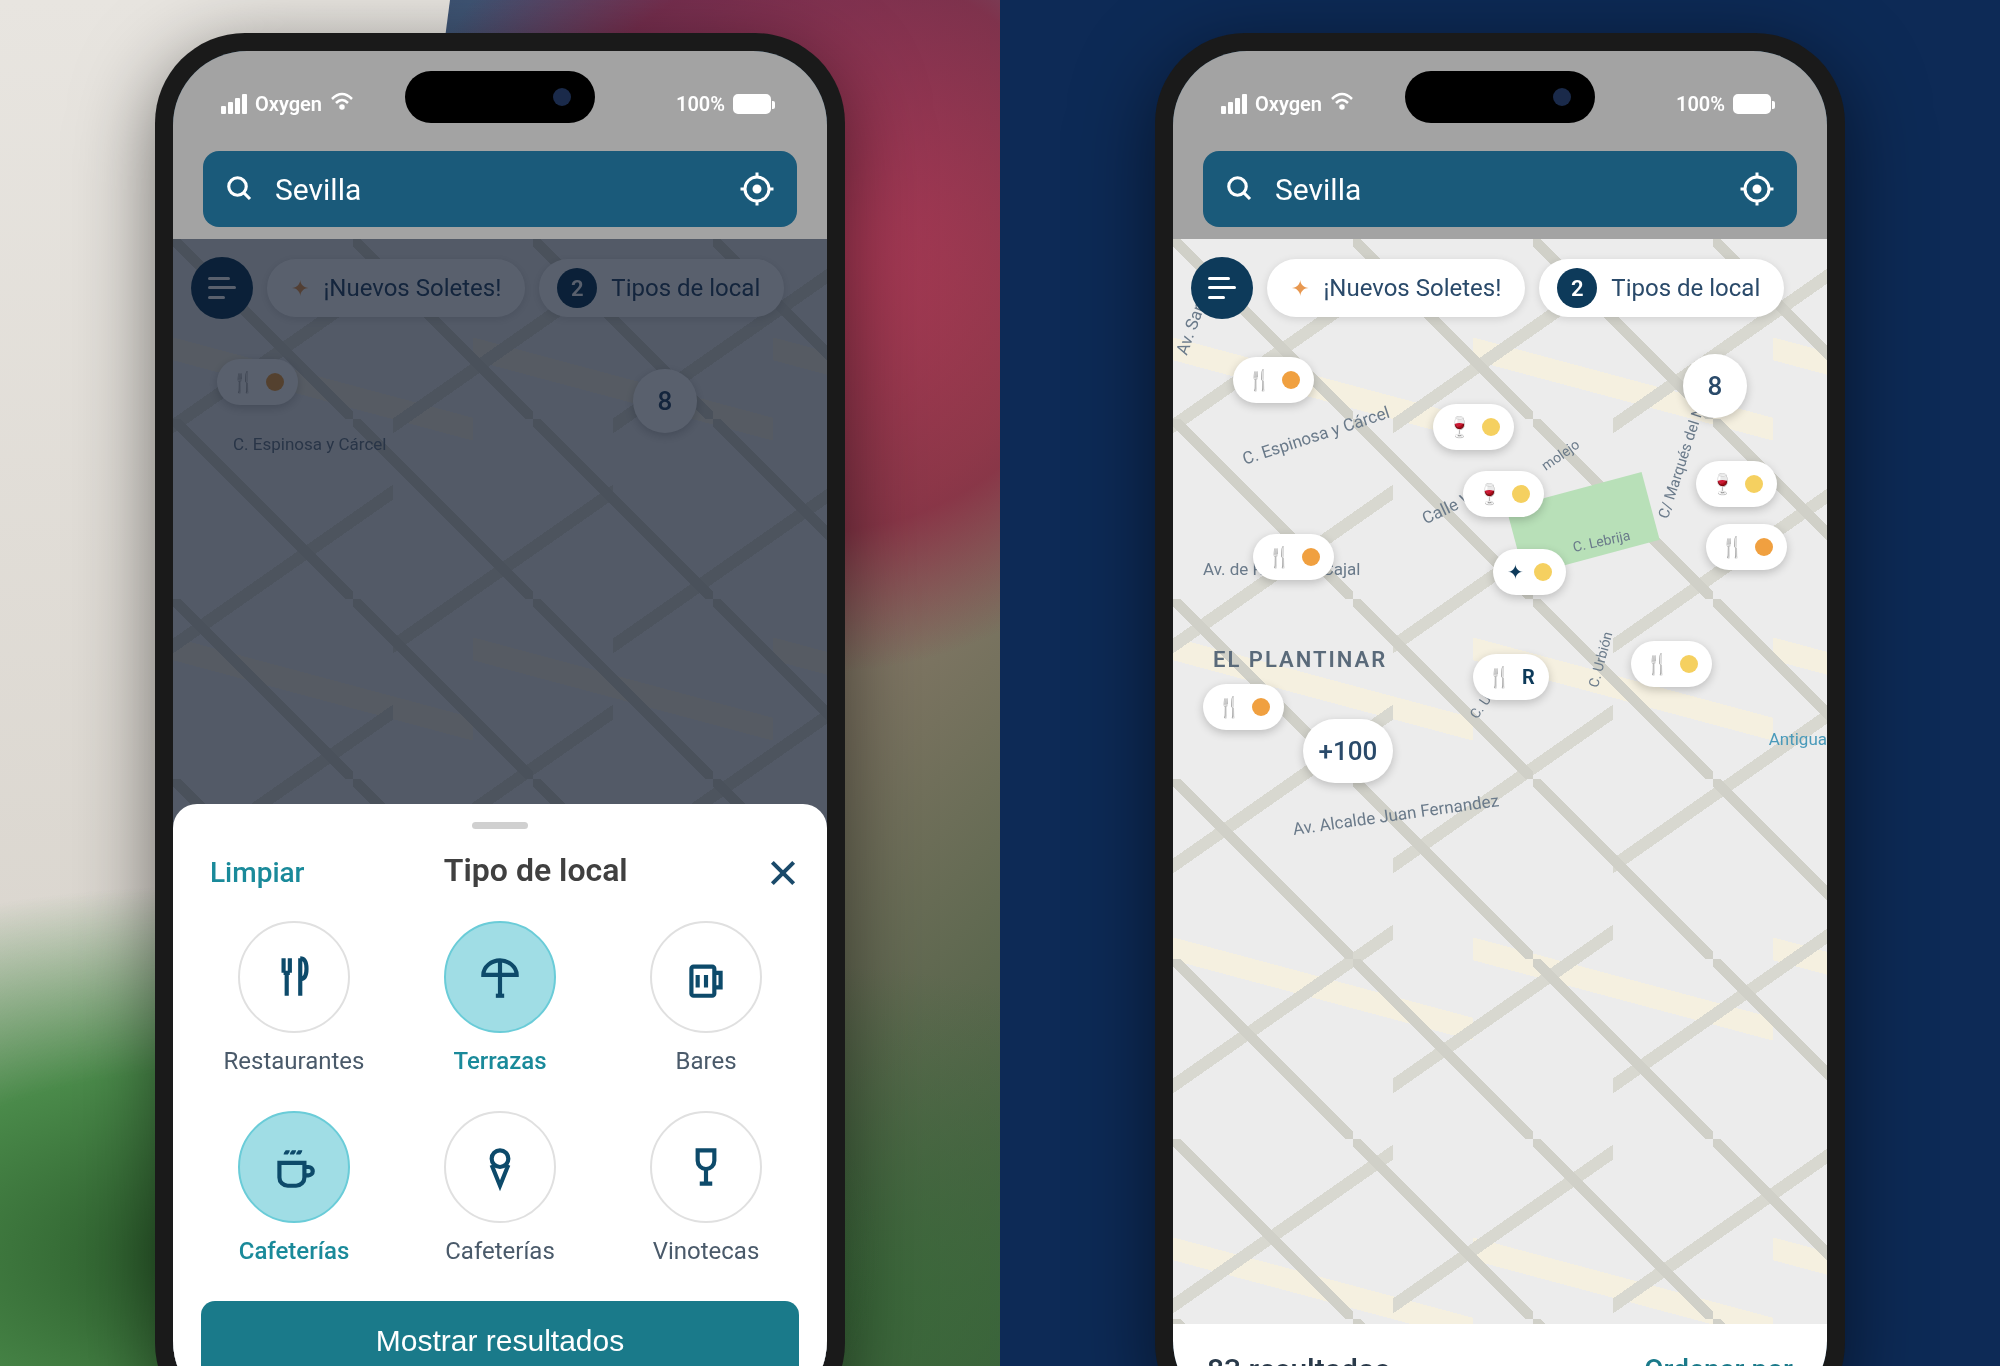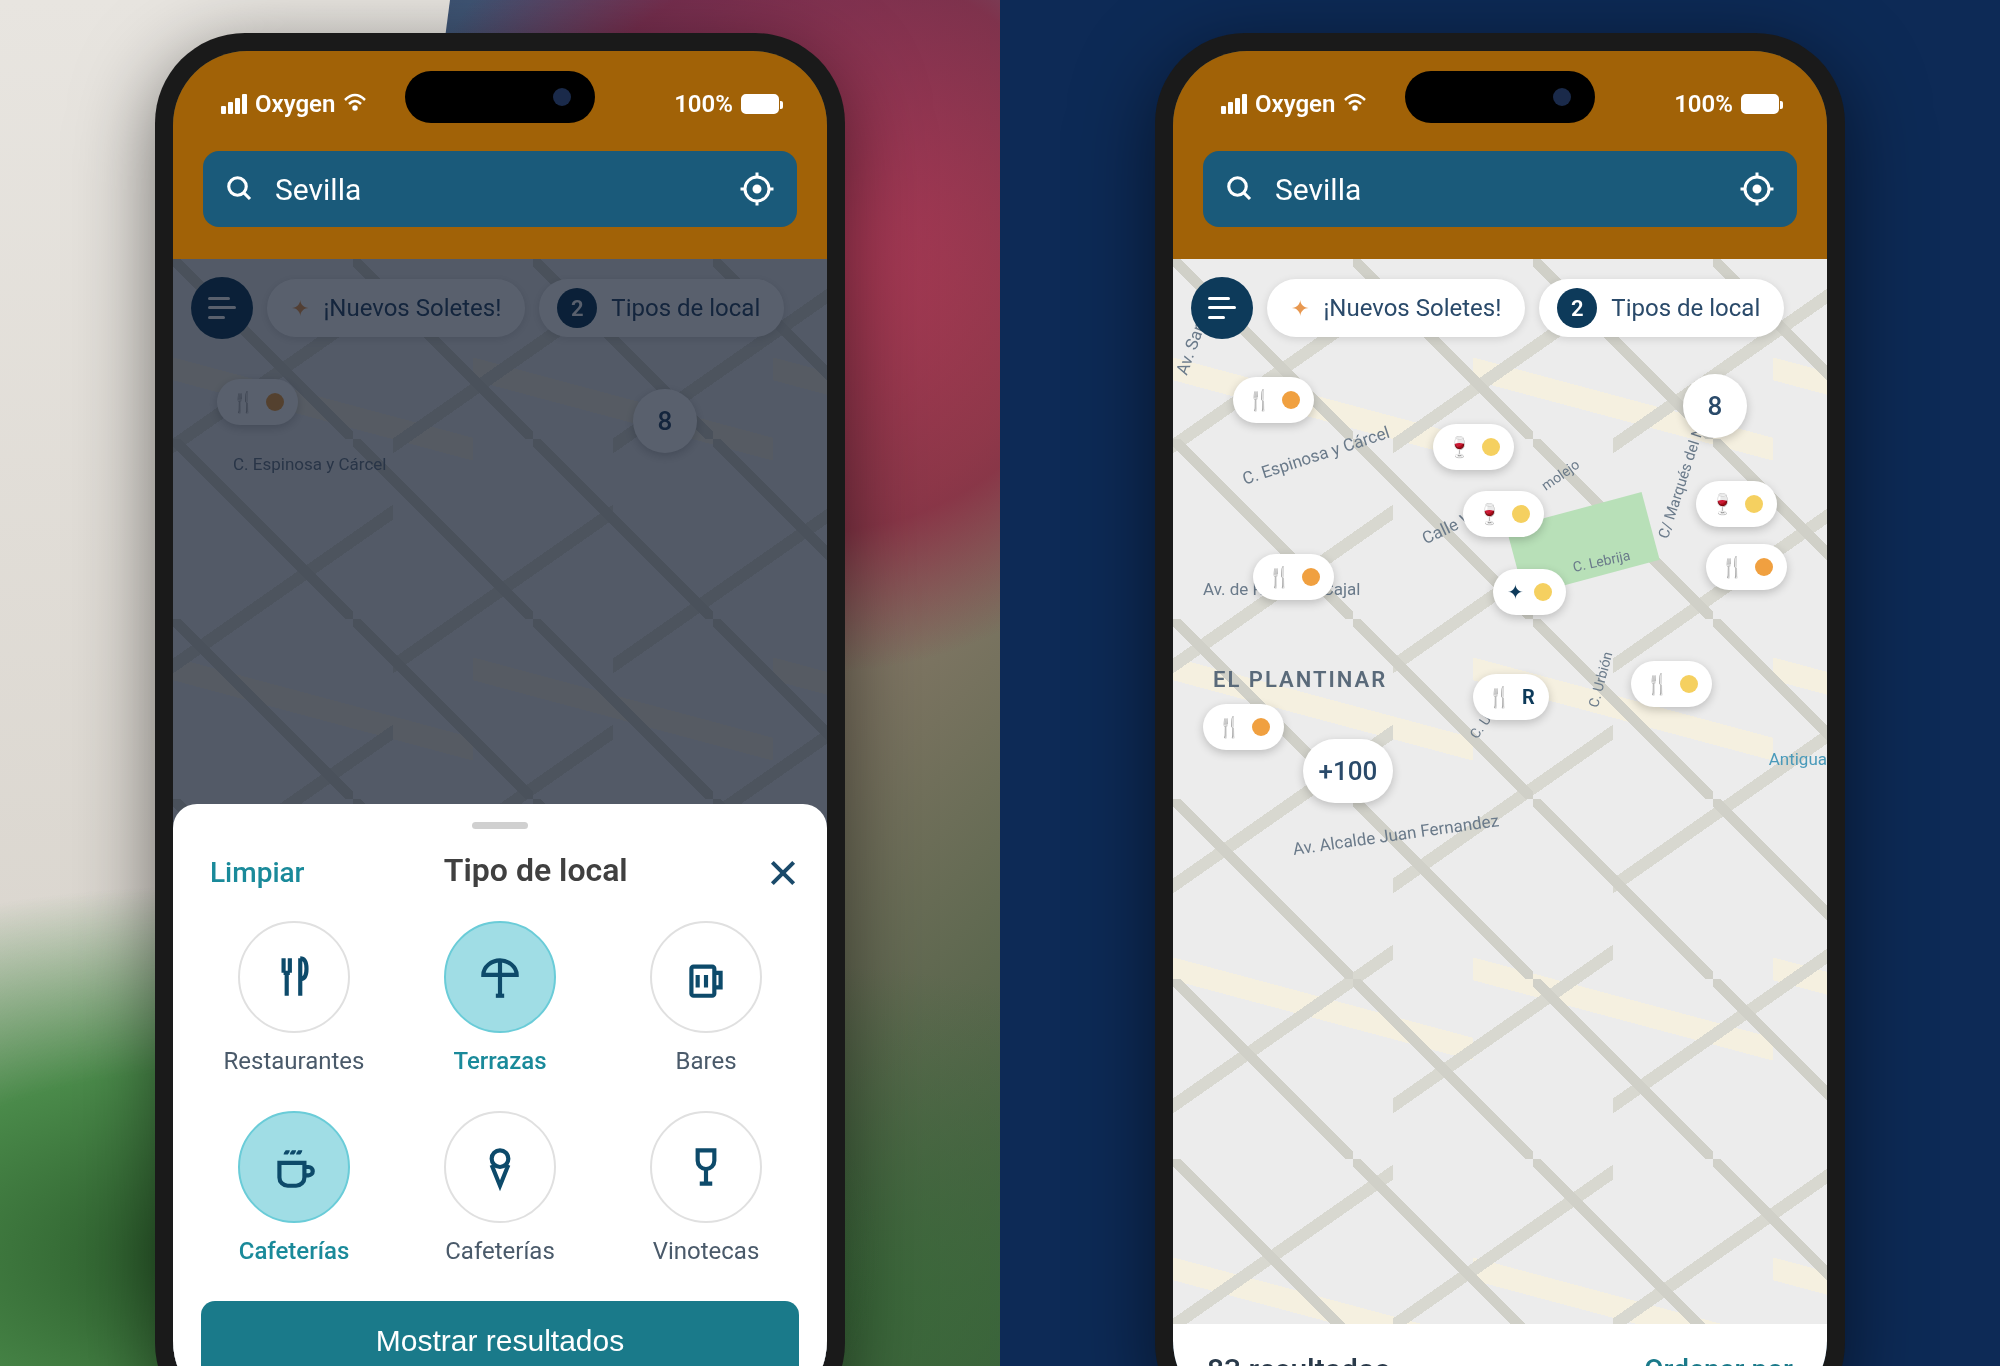--- a/index.html
+++ b/index.html
@@ -89,28 +89,28 @@
     transform: translateY(-50%);
     width: 18px;
     height: 18px;
     border-radius: 50%;
     background: #1a2a4a;
   }
   .status-bar {
     position: absolute;
     top: 0;
     left: 0;
-    right: 0;
+    right: 8px;
     height: 85px;
     display: flex;
     justify-content: space-between;
     align-items: center;
     padding: 20px 48px 0;
     color: #fff;
-    font-size: 24px;
+    font-size: 20px;
     font-weight: 600;
     z-index: 50;
   }
   .status-left, .status-right {
     display: flex;
     align-items: center;
     gap: 8px;
   }
   .signal-icon { display: flex; align-items: flex-end; gap: 2px; }
   .signal-bar { width: 5px; background: #fff; border-radius: 1px; }
@@ -124,22 +124,22 @@
     content:'';position:absolute;right:-6px;top:5px;width:3px;height:8px;
     background:#fff;border-radius:0 2px 2px 0;
   }
   .app-content {
     position: absolute;
     top: 0; left: 0; right: 0; bottom: 0;
     display: flex;
     flex-direction: column;
   }
   .header {
-    background: #a16207;
-    padding: 100px 30px 32px;
+    background: #a3a3a3;
+    padding: 100px 30px 12px;
   }
   .search-bar {
     background: #1a5a7a;
     border-radius: 16px;
     height: 76px;
     display: flex;
     align-items: center;
     padding: 0 22px;
     gap: 20px;
   }

